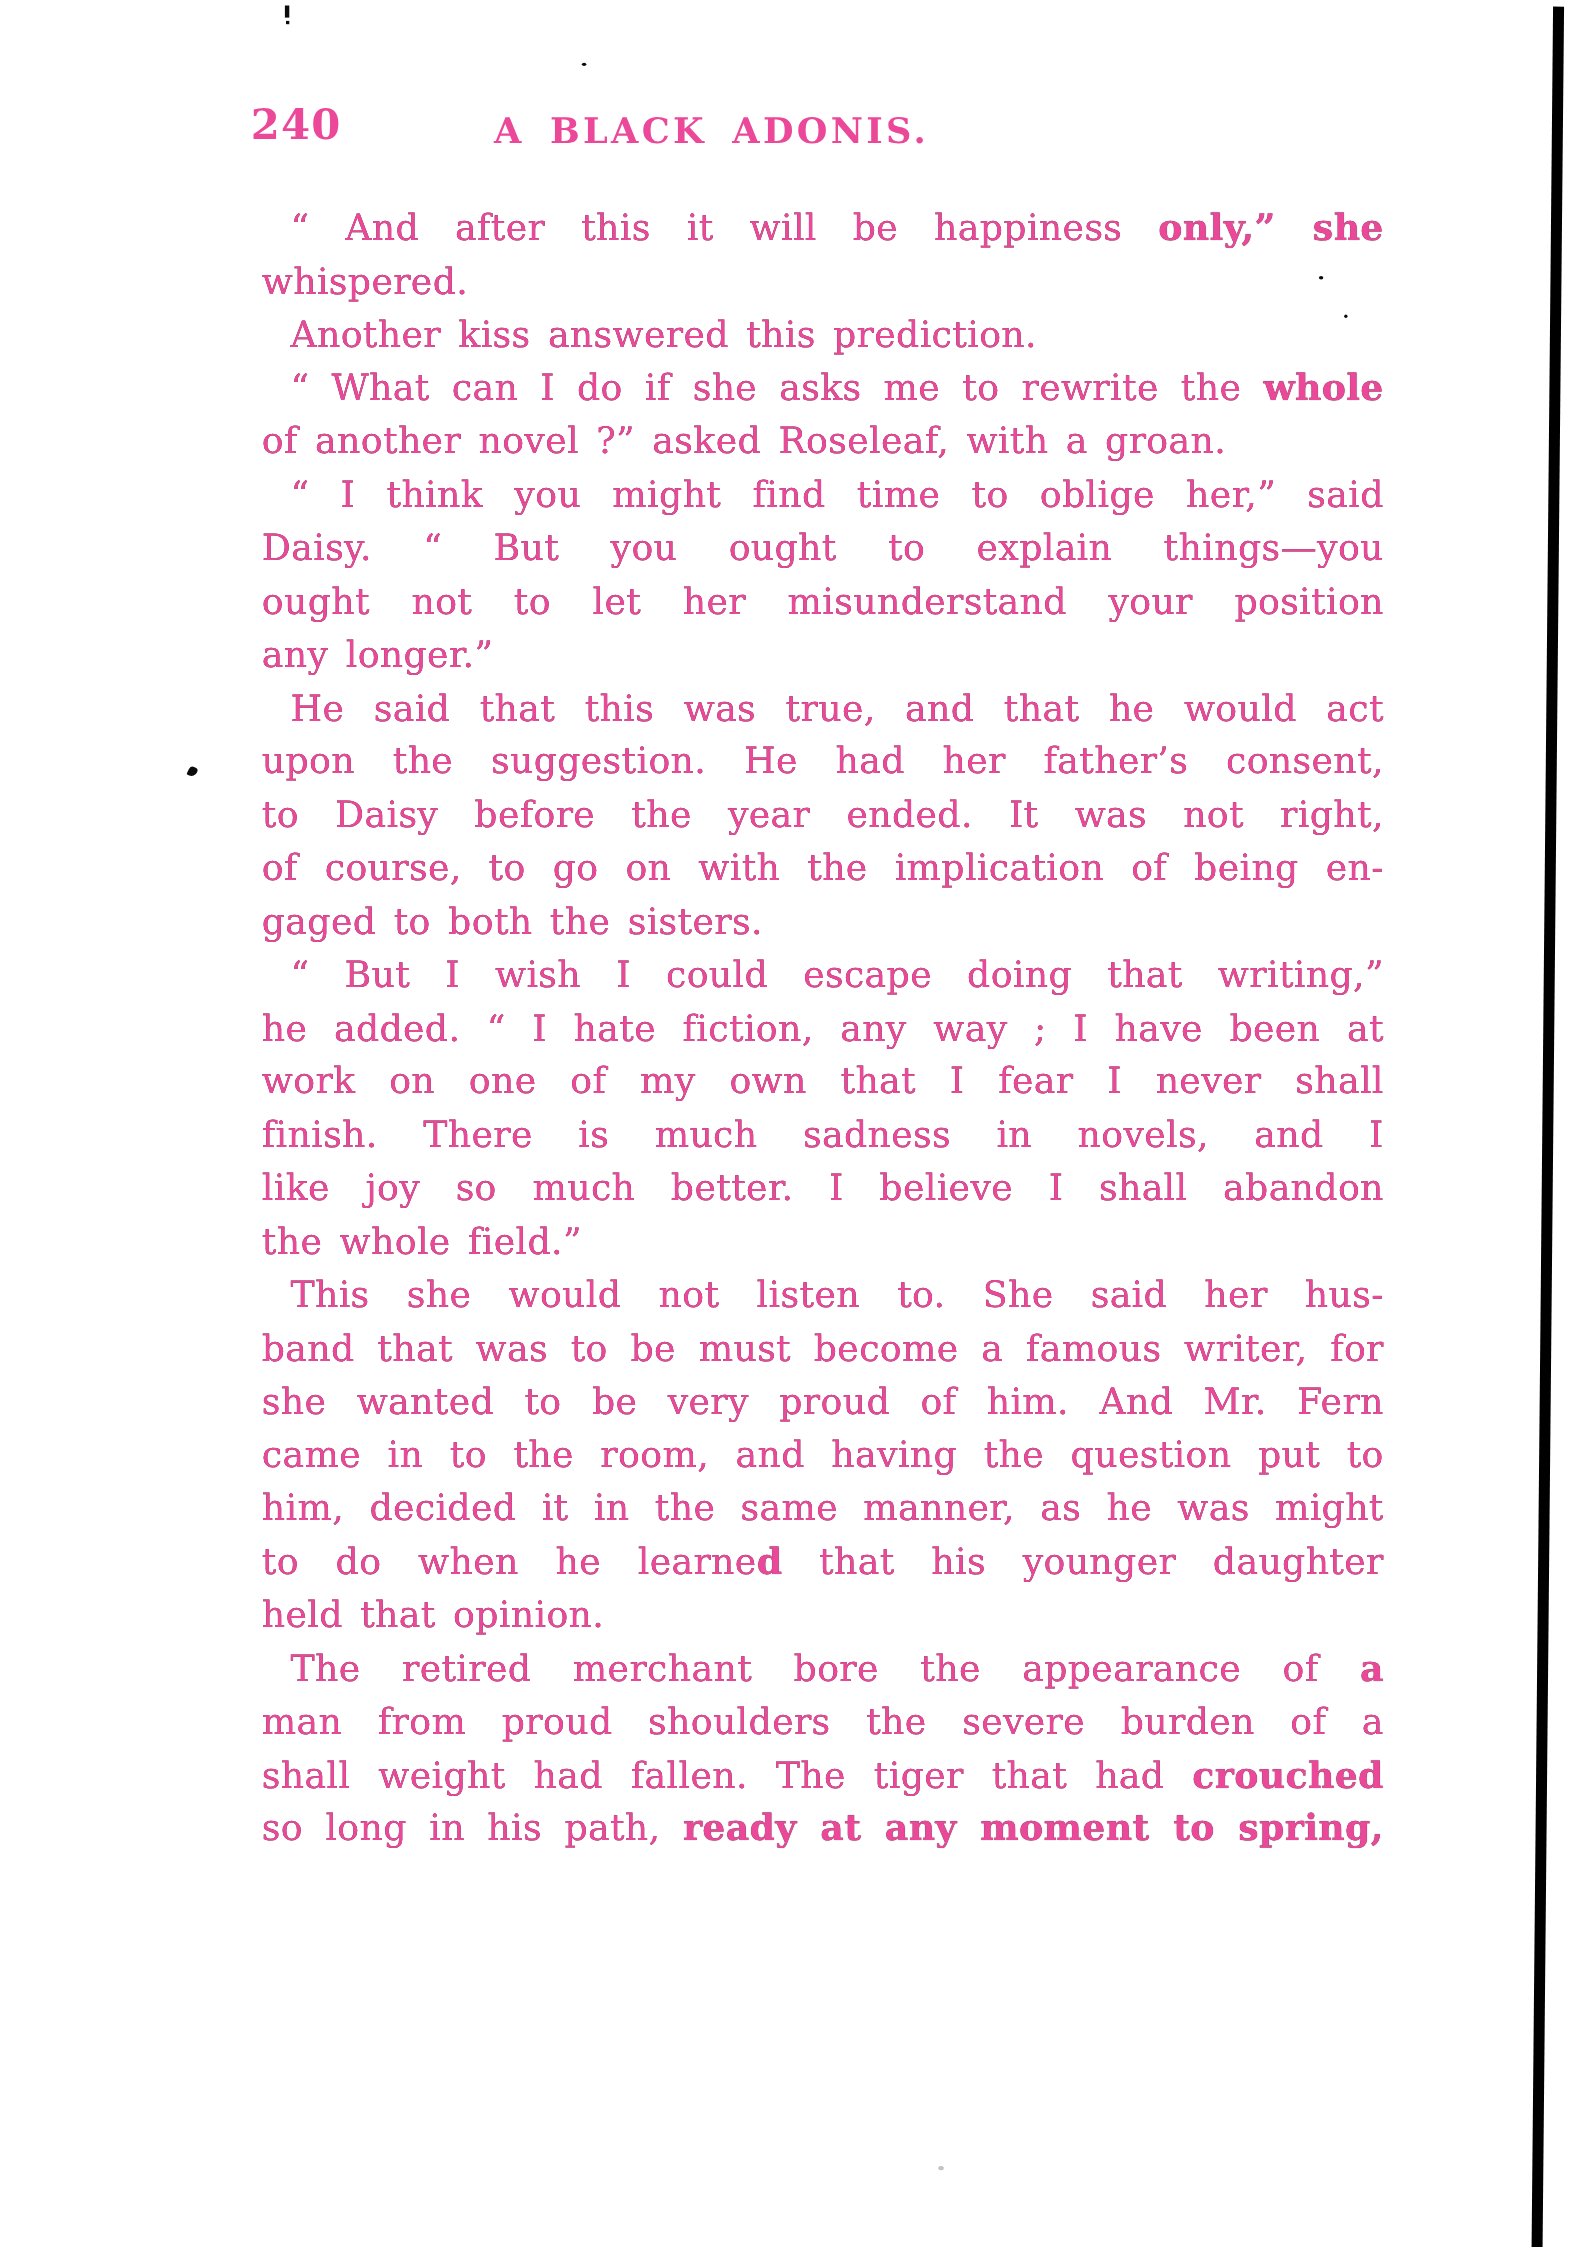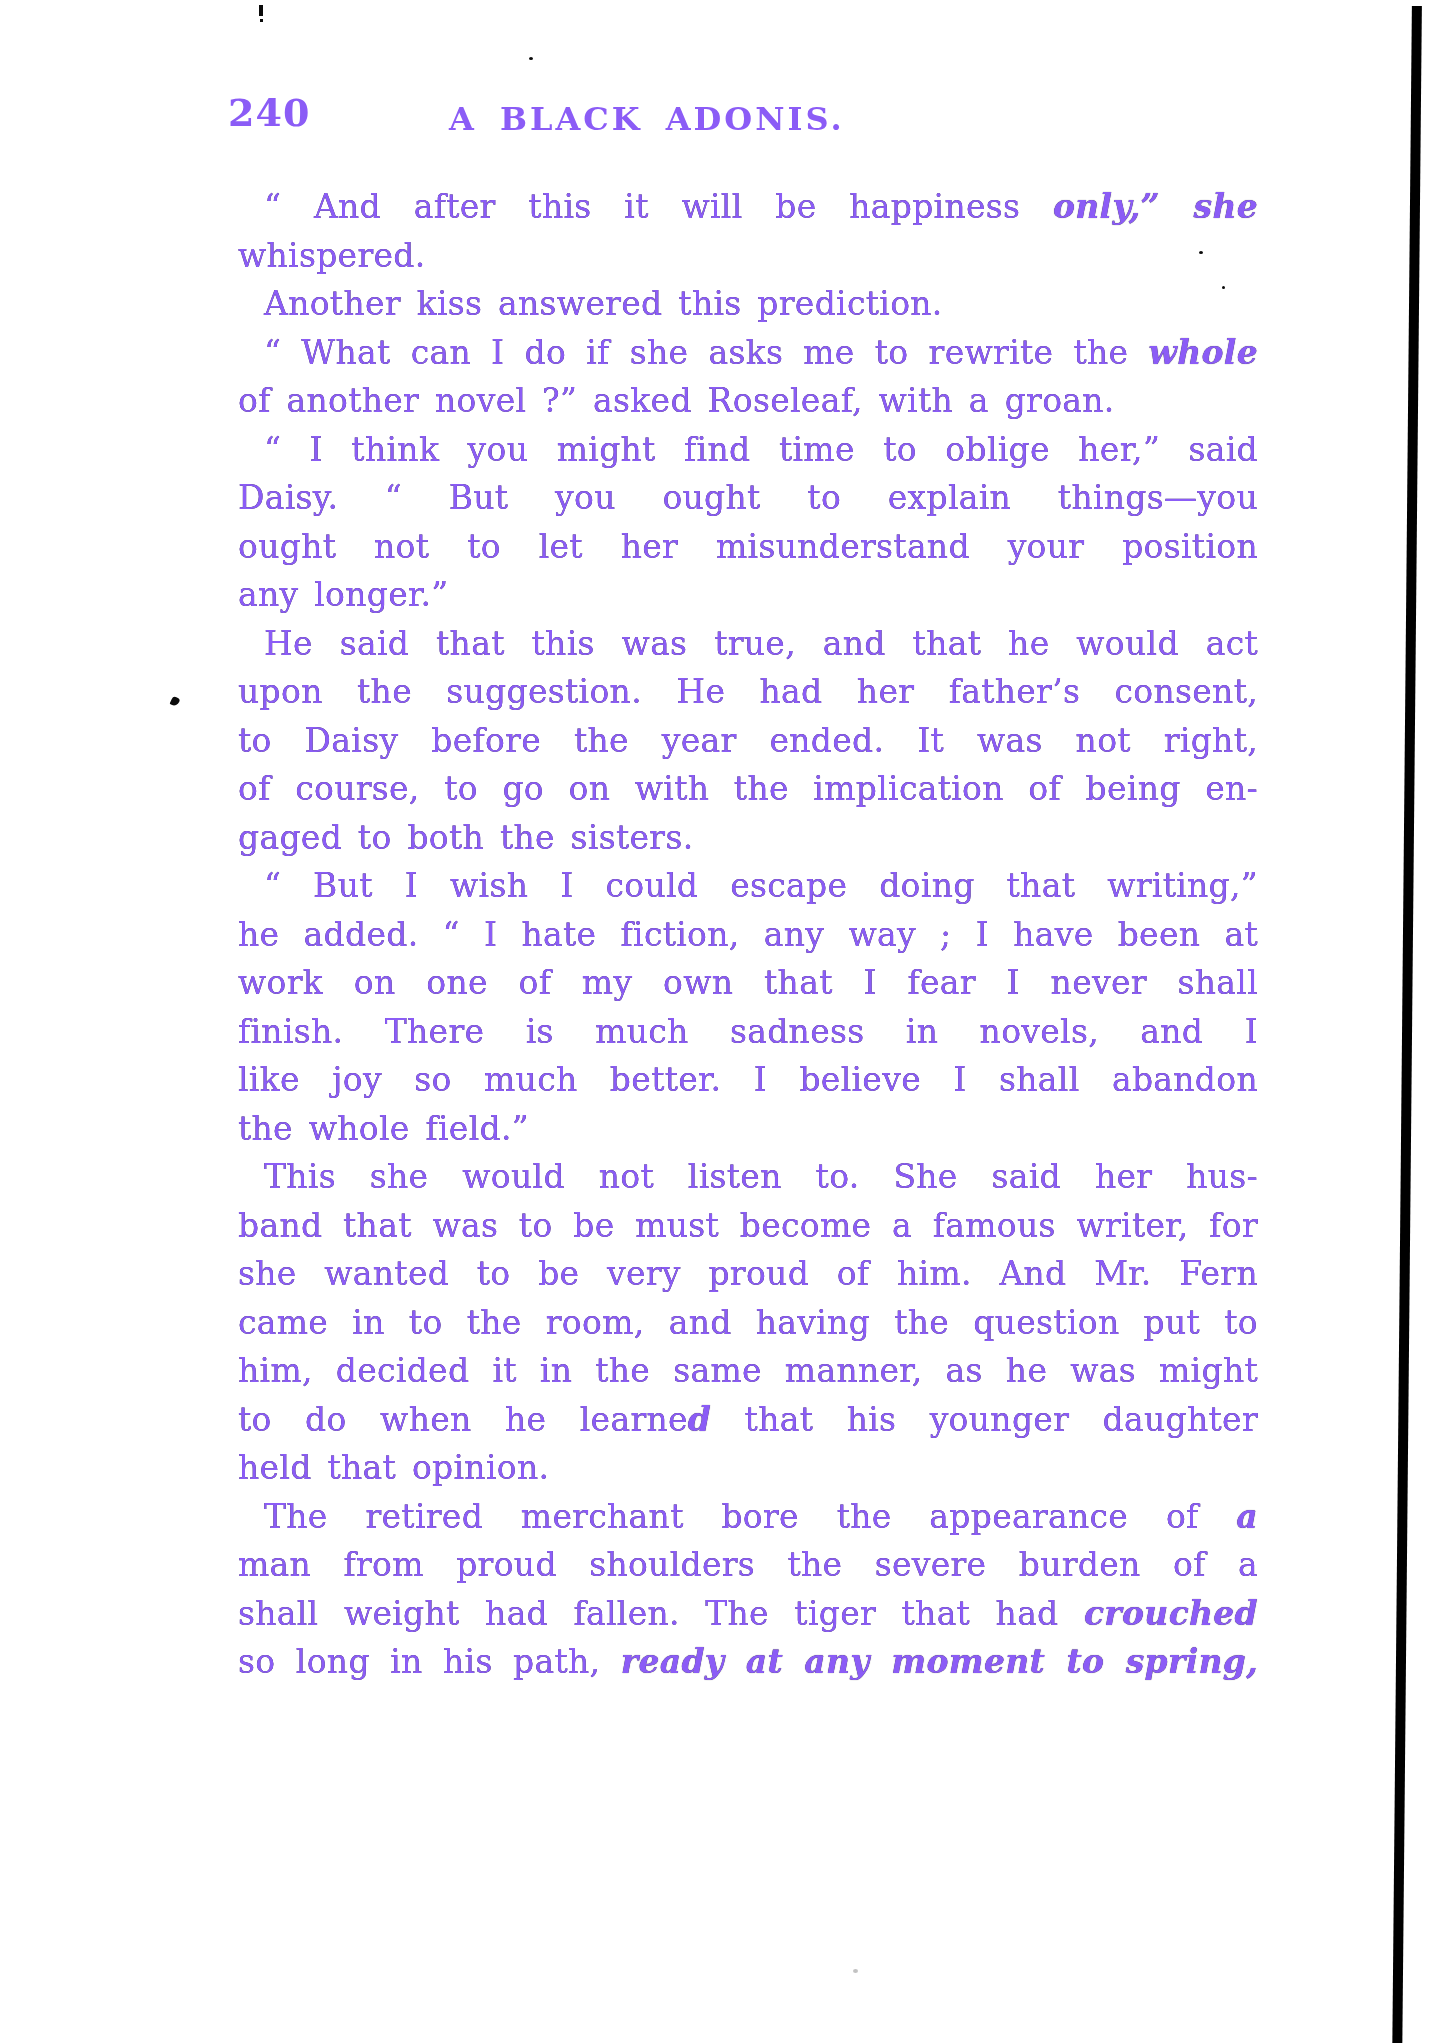--- a/index.html
+++ b/index.html
@@ -54,21 +54,21 @@
     text-shadow: 0 0 0.4px rgba(0,0,0,0.85);
   }
   .line.justify {
     white-space: normal;
     text-align: justify;
     text-align-last: justify;
     text-justify: inter-word;
   }
   .line.plain { word-spacing: 5px; }
   .line.indent { padding-left: 26px; }
-  .seg.bold { font-weight: 700; text-shadow: 0 0 0.7px rgba(0,0,0,0.9); font-style: italic; }
+  .seg.bold { font-weight: 700; text-shadow: 0 0 0.7px rgba(0,0,0,0.9); }
   
   .spine-bar {
     position: absolute;
     left: 1402px;
     top: 6px;
     width: 10px;
     height: 2060px;
     background: #000000;
     transform: rotate(0.55deg);
   }
@@ -82,21 +82,21 @@
   .speck-comma {
     left: 171px; top: 697px; width: 8px; height: 9px;
     border-radius: 60% 50% 90% 20%;
     transform: rotate(25deg);
   }
   .speck-bottom { left: 853px; top: 1969px; width: 5px; height: 4px; border-radius: 50%; opacity: 0.25; }
 </style>
 </head>
 <body>
 
-<div class="page" style="color: #8b5cf6; background: rgb(255, 255, 255);">
+<div class="page" style="color: #ec4899; background: rgb(255, 255, 255);">
 
   <header class="page-header">
     <span class="page-number">240</span>
     <span class="running-title">A BLACK ADONIS.</span>
   </header>
 
   <main class="body-text" id="body-text">
       <div class="line justify indent"><span class="seg">“ And after this it will be happiness </span><span class="seg bold">only,” she</span></div>
       <div class="line plain"><span class="seg">whispered.</span></div>
       <div class="line plain indent"><span class="seg">Another kiss answered this prediction.</span></div>

